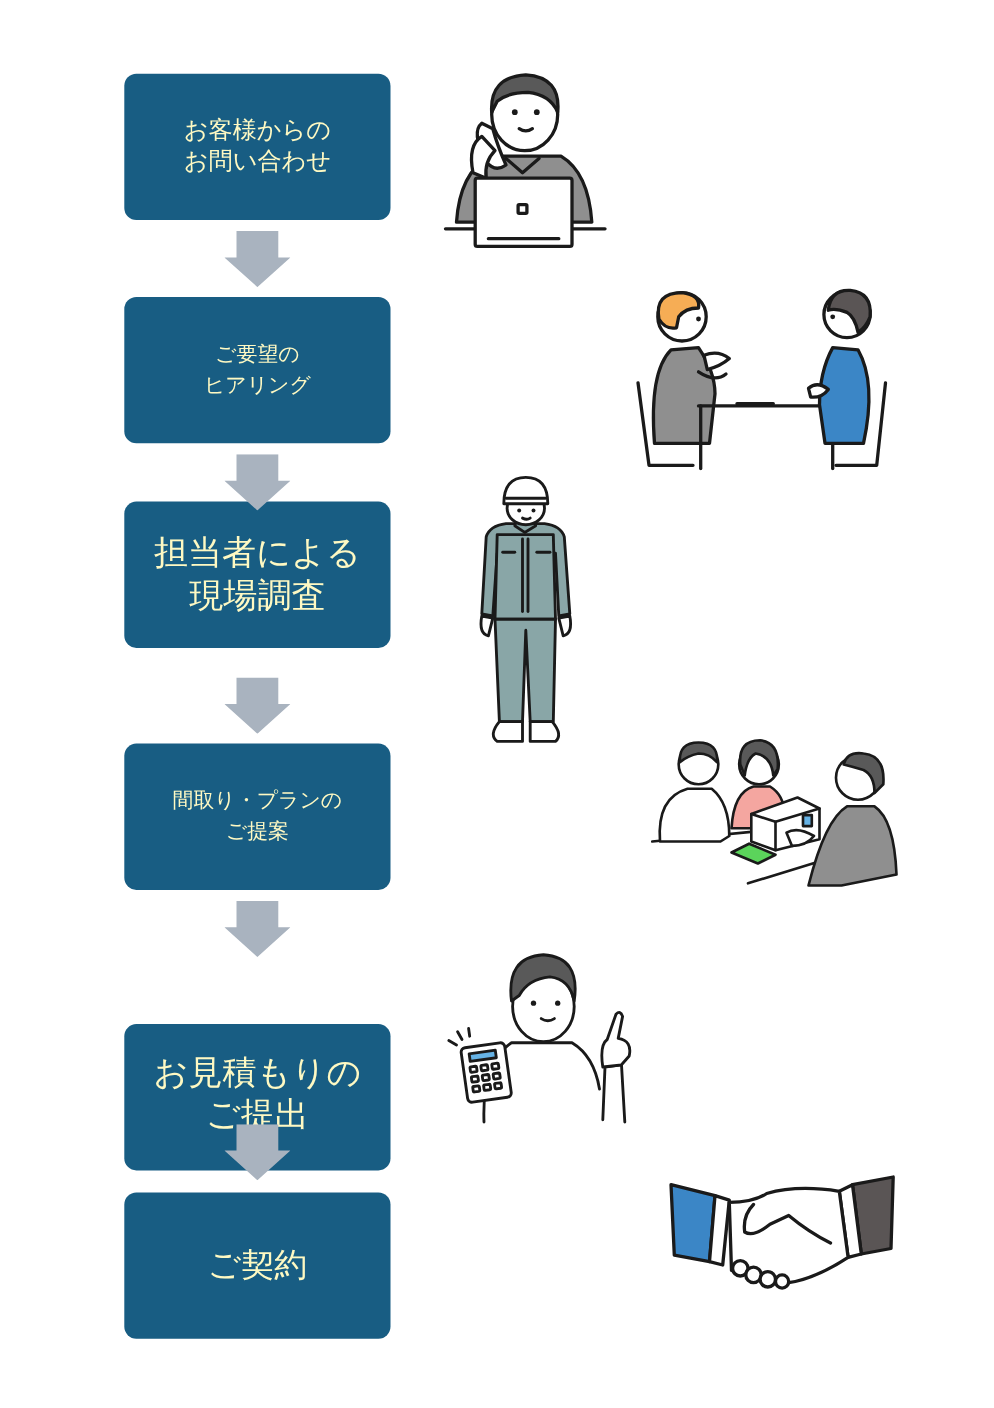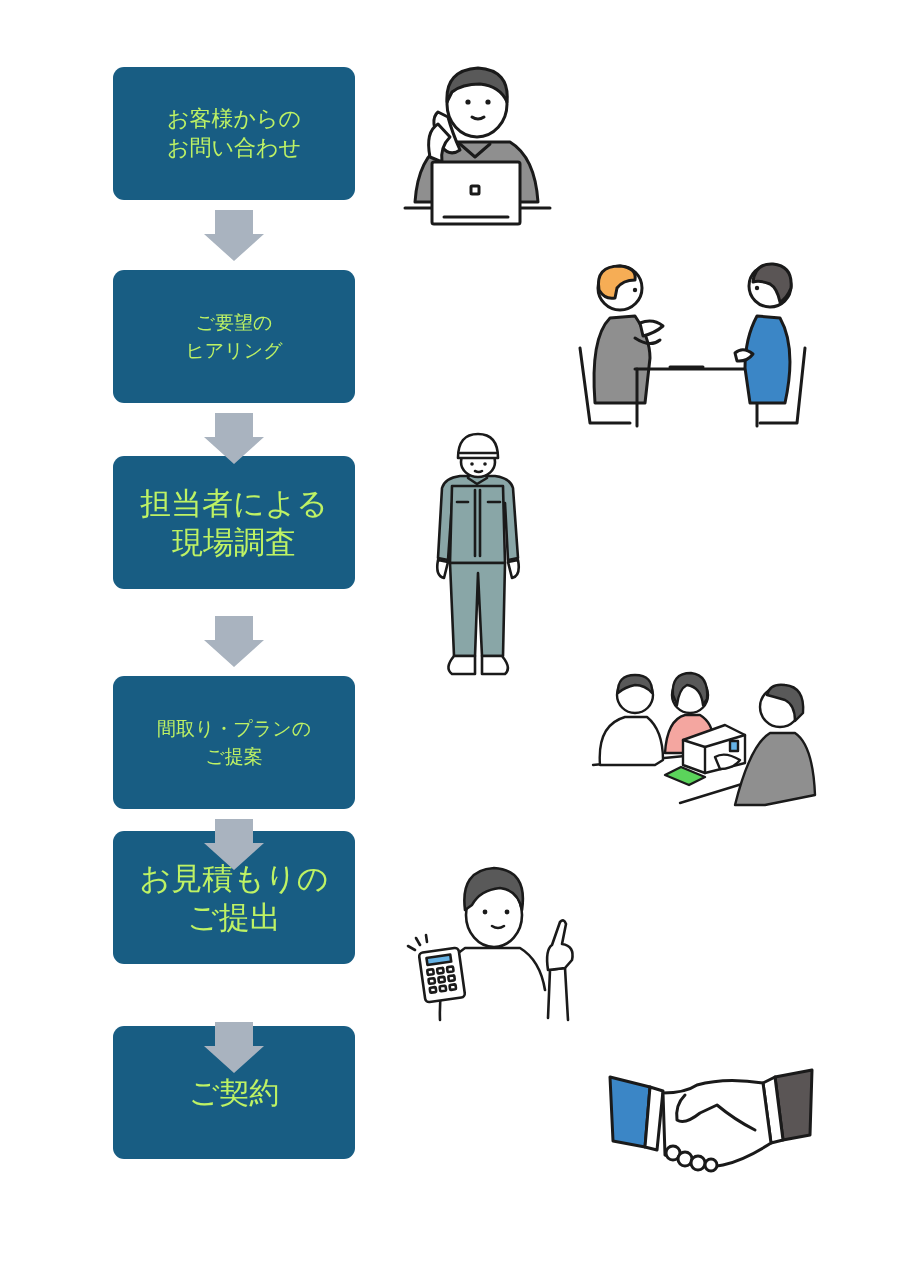--- a/index.html
+++ b/index.html
@@ -1,19 +1,19 @@
 <!DOCTYPE html>
 <html><head>
 <meta charset="utf-8">
 <style>
   html, body { margin: 0; padding: 0; background: #ffffff; }
   body { width: 904px; height: 1280px; position: relative; overflow: hidden;
          font-family: "DejaVu Serif", "Liberation Serif", serif; }
   .step { position: absolute; left: 113px; width: 242px; height: 133px;
-          background: #185d83; border-radius: 11px; color: #bef264;
+          background: #185d83; border-radius: 11px; color: #fef9c3;
           display: flex; align-items: center; justify-content: center; text-align: center; }
   .step-label { white-space: pre-line; line-height: 1.3; }
   .sz-sm { font-size: 19px; line-height: 1.45; }
   .sz-md { font-size: 22px; }
   .sz-lg { font-size: 31px; line-height: 1.25; }
   .arrow { position: absolute; left: 204px; width: 60px; height: 51px; }
   .illus { position: absolute; }
 </style>
 </head>
 <body>
@@ -27,25 +27,25 @@
 ヒアリング</span>
 </div>
 <div class="step" style="top:456px;">
   <span class="step-label sz-lg">担当者による
 現場調査</span>
 </div>
 <div class="step" style="top:676px;text-align:center;">
   <span class="step-label sz-sm">間取り・プランの
 ご提案</span>
 </div>
-<div class="step" style="top:831px;">
+<div class="step" style="top:931px;font-family:Liberation Mono, monospace;">
   <span class="step-label sz-lg">お見積もりの
 ご提出</span>
 </div>
-<div class="step" style="top:1026px;">
+<div class="step" style="top:1084px;">
   <span class="step-label sz-lg" style="font-size:30px;">ご契約</span>
 </div>
 
 <svg class="arrow" style="top:210px;" viewBox="0 0 60 51">
     <polygon points="11,0 49,0 49,24 60,24 30,51 0,24 11,24" fill="#a9b3bf"></polygon>
   </svg>
 <svg class="arrow" style="top:413px;" viewBox="0 0 60 51">
     <polygon points="11,0 49,0 49,24 60,24 30,51 0,24 11,24" fill="#a9b3bf"></polygon>
   </svg>
 <svg class="arrow" style="top:616px;" viewBox="0 0 60 51">

